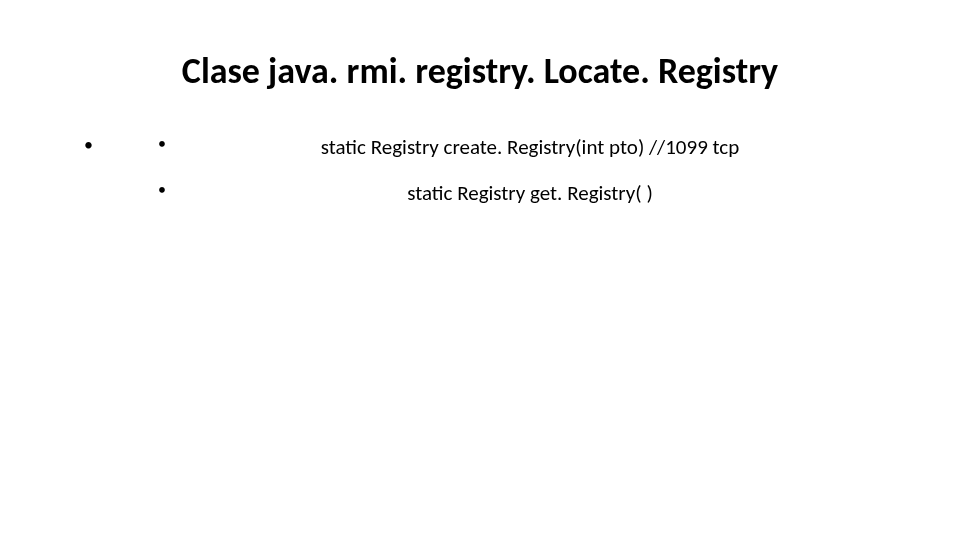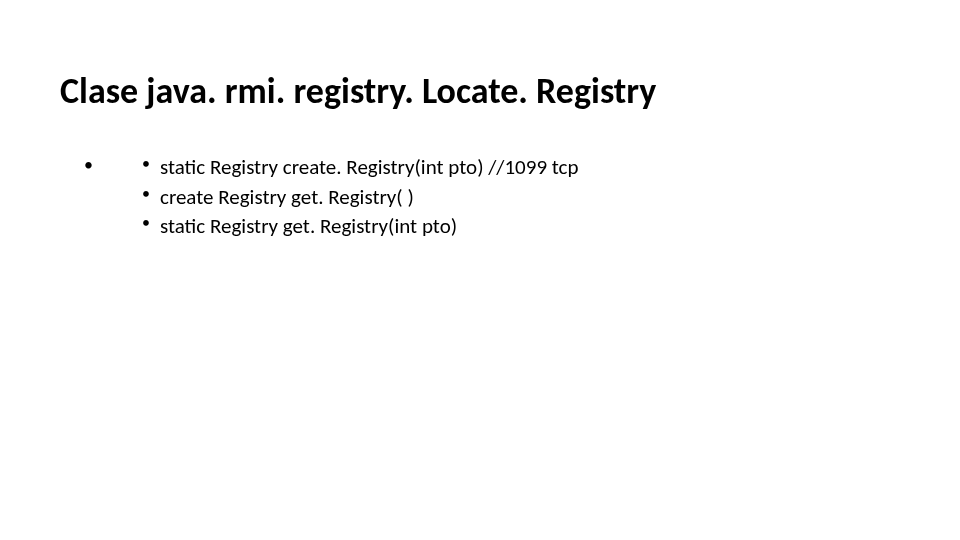--- a/index.html
+++ b/index.html
@@ -9,21 +9,22 @@
     height: 540px;
     background: #ffffff;
     font-family: "Calibri", "Segoe UI", Arial, sans-serif;
     color: #000000;
   }
   .slide {
     width: 960px;
     height: 476px;
     position: relative;
     box-sizing: border-box;
-    padding: 70px 60px 0 60px;
+    padding: 50px 60px 0 60px;
+    text-align: center;
   }
   .title {
     font-size: 36px;
     font-weight: 700;
     color: #000000;
     margin: 0 0 40px 0;
     line-height: 1.2;
   }
   .outer-list {
     list-style: none;
@@ -47,38 +48,37 @@
   .inner-list {
     list-style: none;
     padding: 0 0 0 40px;
     margin: 6px 0 0 0;
     font-size: 21px;
     line-height: 1.4;
   }
   .inner-list > li {
     position: relative;
     padding-left: 18px;
-    margin: 0;
+    margin: 16px;
   }
   .inner-list > li::before {
     content: "•";
     position: absolute;
     left: 0;
     top: 0;
     font-size: 16px;
   }
 </style>
 </head>
 <body>
 
 <div class="slide">
   <h1 class="title">Clase java. rmi. registry. Locate. Registry</h1>
 
   <ul class="outer-list">
     <li>
       <ul class="inner-list">
         <li><span>static Registry create. Registry(int pto)  //1099 tcp</span></li>
-        <li><span>create Registry get. Registry( )</span></li>
-        <li><span>static Registry get. Registry(int pto)</span></li>
+        <li><span>static Registry get. Registry( )</span></li>
       </ul>
     </li>
   </ul>
 </div>
 
 </body></html>

